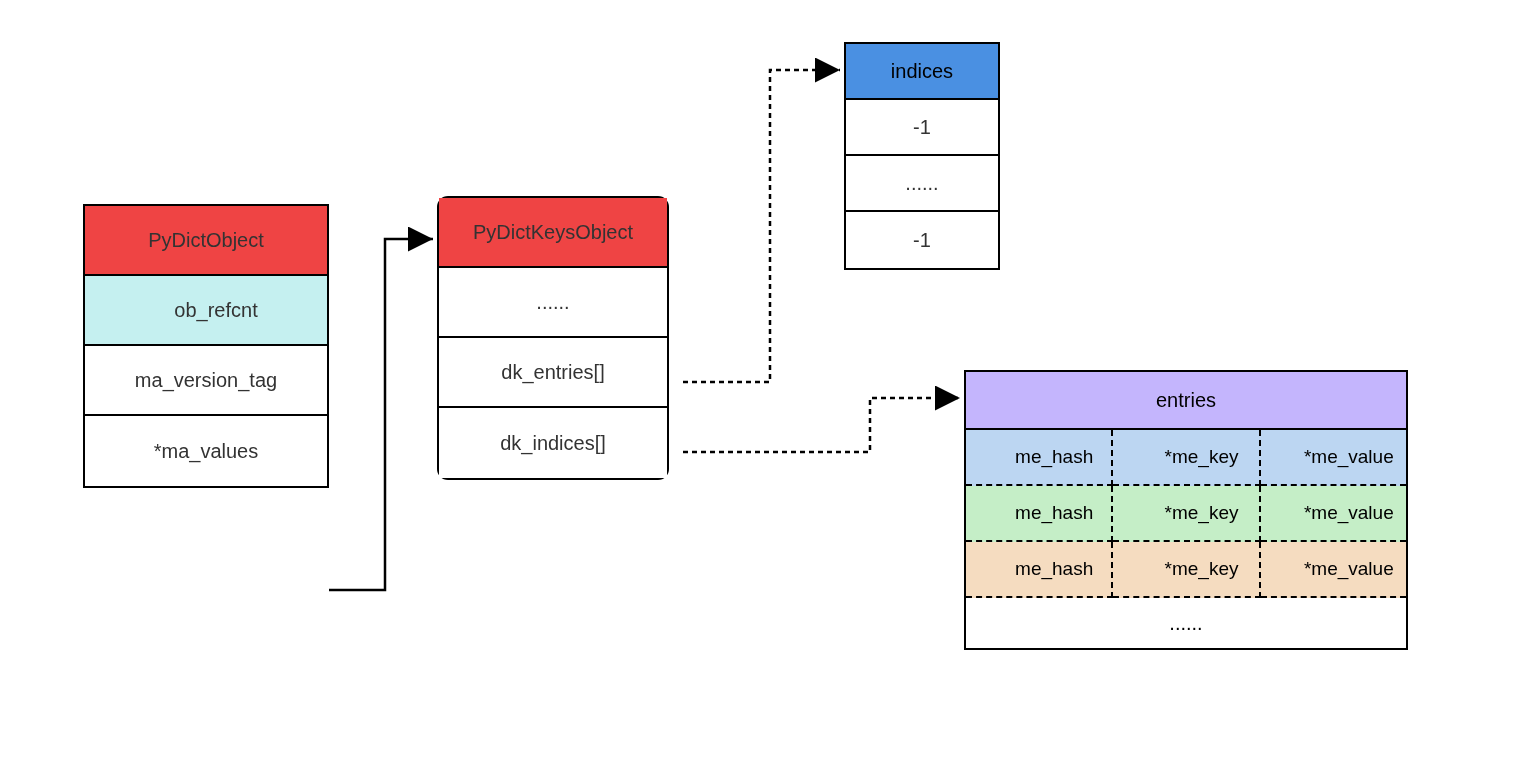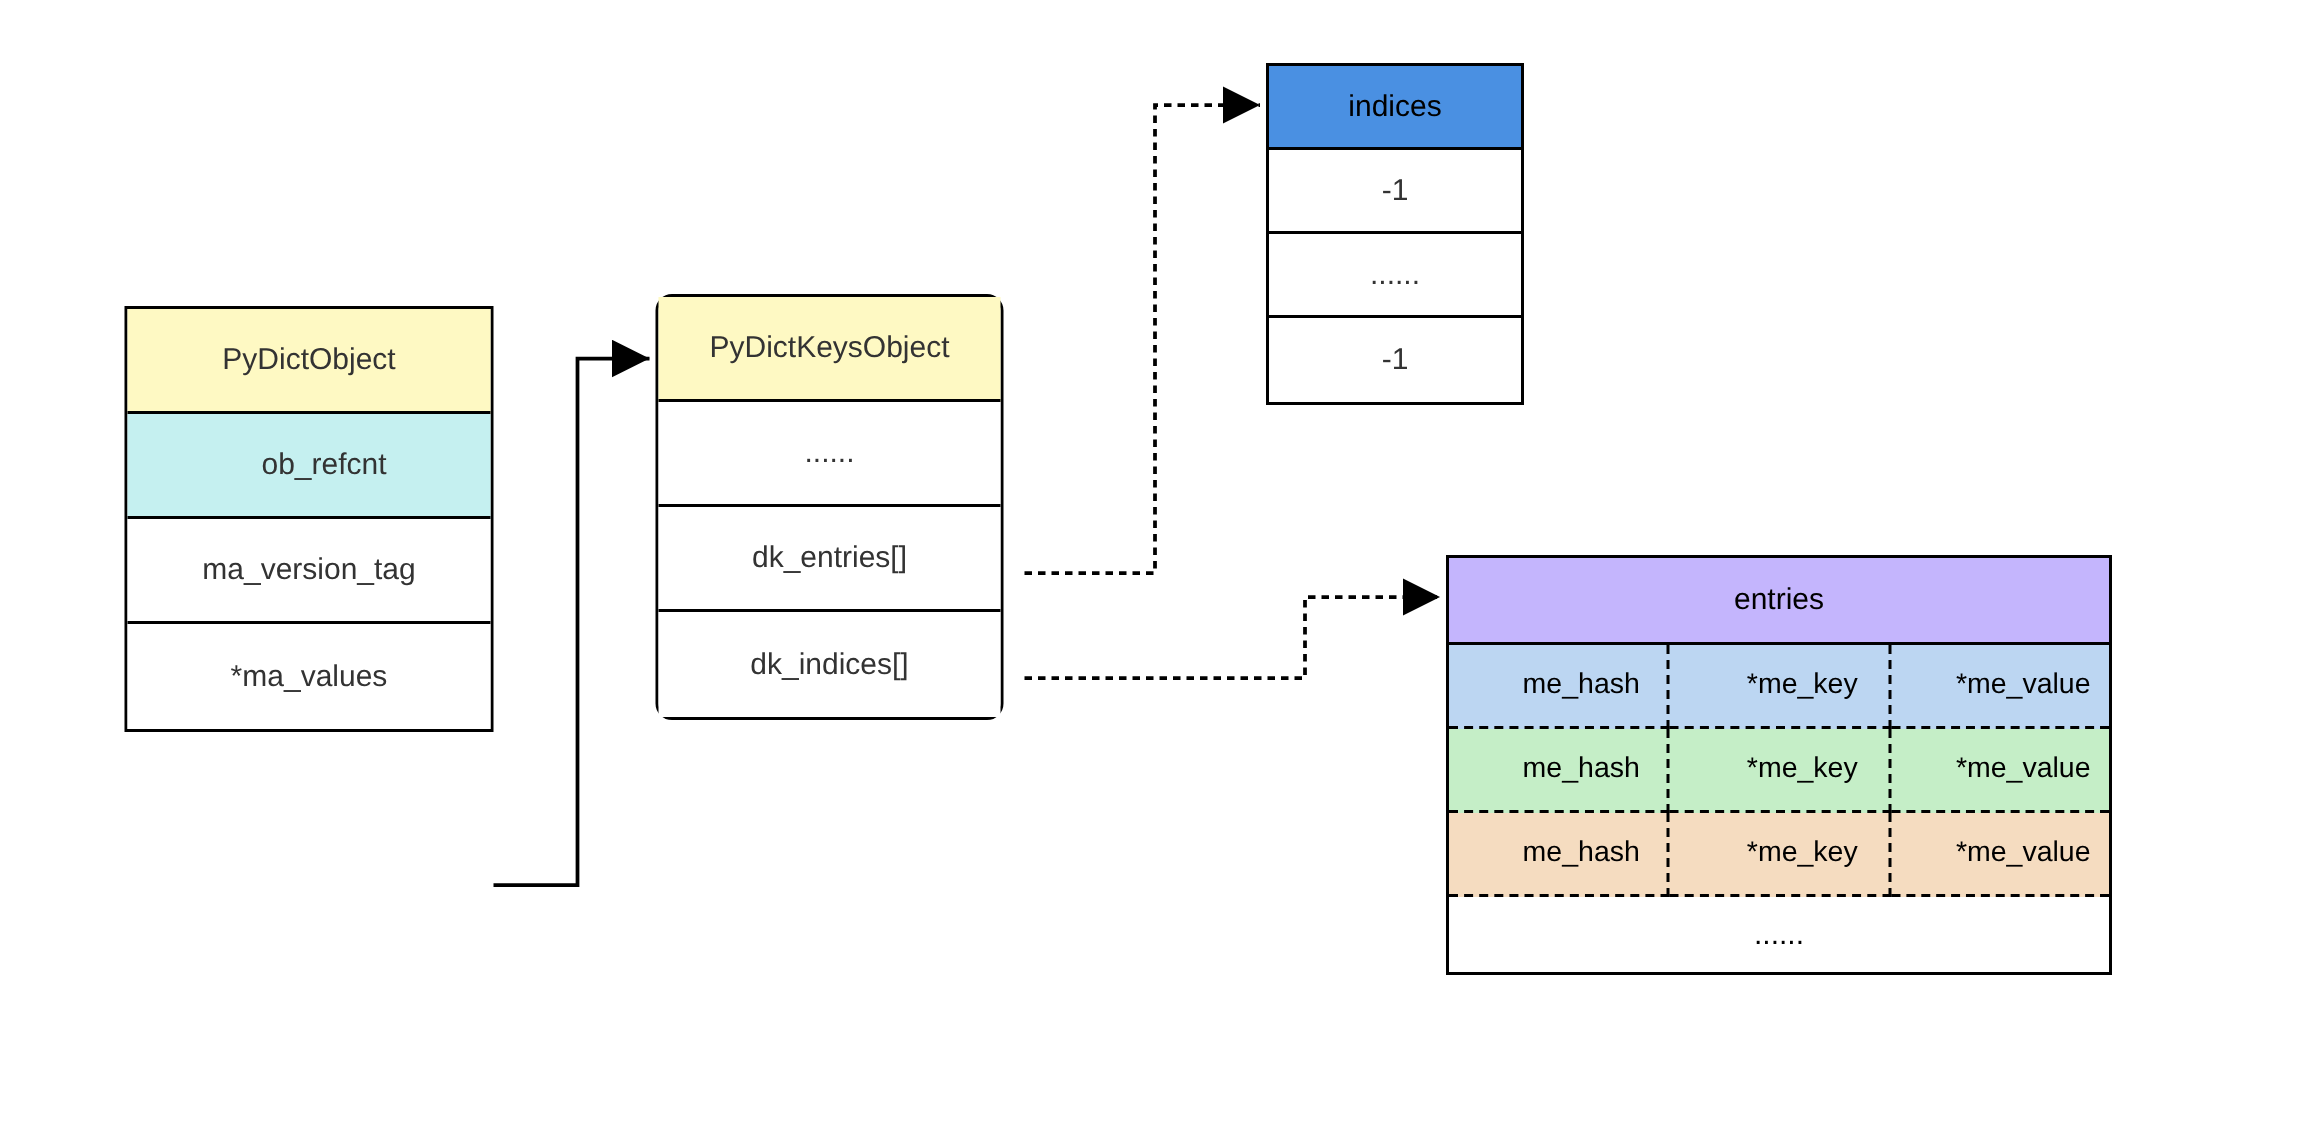--- a/index.html
+++ b/index.html
@@ -17,21 +17,21 @@
   .cell {
     height: 70px;
     display: flex;
     align-items: center;
     justify-content: center;
     font-size: 20px;
     color: #333;
     border-bottom: 2px solid #000;
   }
   .cell:last-child { border-bottom: none; }
-  .header-lightblue { background: #fef9c3; }
+  .header-lightblue { background: #ef4444; }
   .header-blue { background: #4a90e2; color: #000; }
   .cyan { background: #c5f0f0; padding-left: 20px; }
   .white { background: #fff; }
   .entry-row {
     display: flex;
     height: 56px;
   }
   .entry-cell {
     flex: 1;
     display: flex;
@@ -80,21 +80,21 @@
   <div class="cell white">*ma_values</div>
 </div>
 
 <div class="box" style="left:437px; top:196px; width:232px;border-radius:11px;">
   <div class="cell header-lightblue">PyDictKeysObject</div>
   <div class="cell white">......</div>
   <div class="cell white">dk_entries[]</div>
   <div class="cell white">dk_indices[]</div>
 </div>
 
-<div class="box" style="left:844px; top:42px; width:172px;">
+<div class="box" style="left:844px; top:42px; width:156px;">
   <div class="cell header-blue" style="height:56px;">indices</div>
   <div class="cell white" style="height:56px;">-1</div>
   <div class="cell white" style="height:56px;">......</div>
   <div class="cell white" style="height:56px;">-1</div>
 </div>
 
 <div class="box" style="left:964px; top:370px; width:444px;">
   <div class="entries-header">entries</div>
   <div class="entry-row row-blue">
     <div class="entry-cell">me_hash</div>

